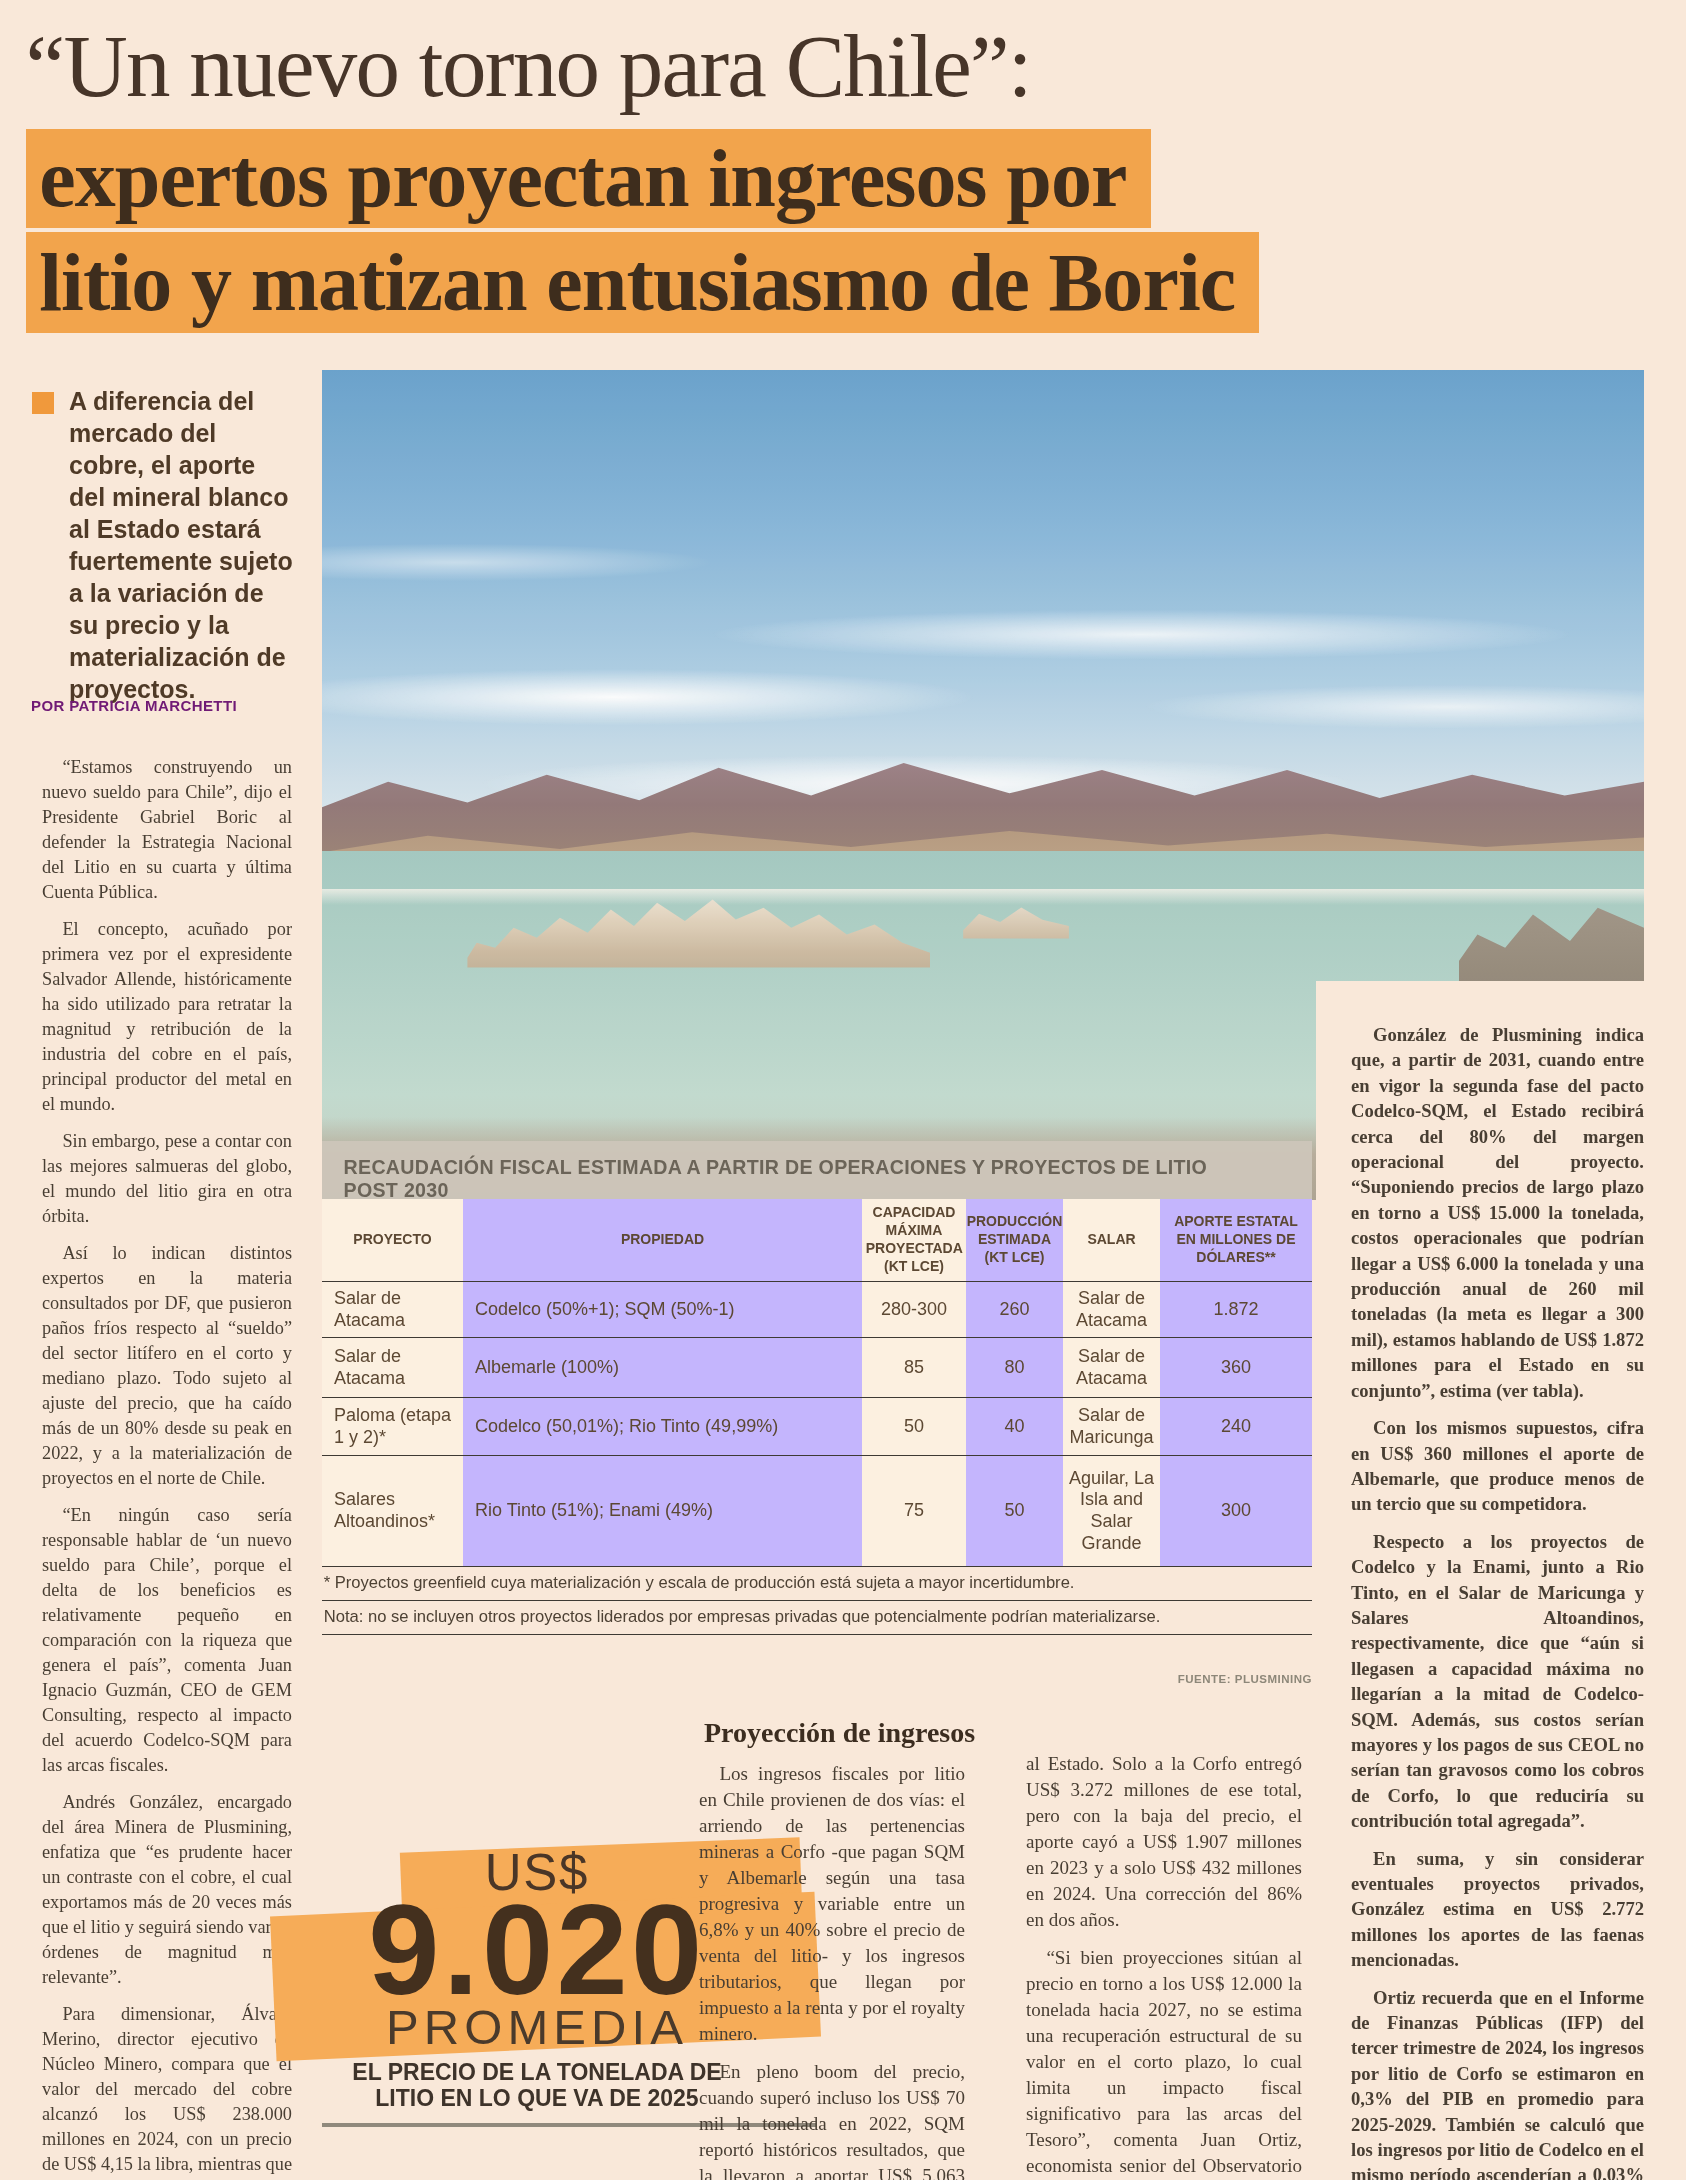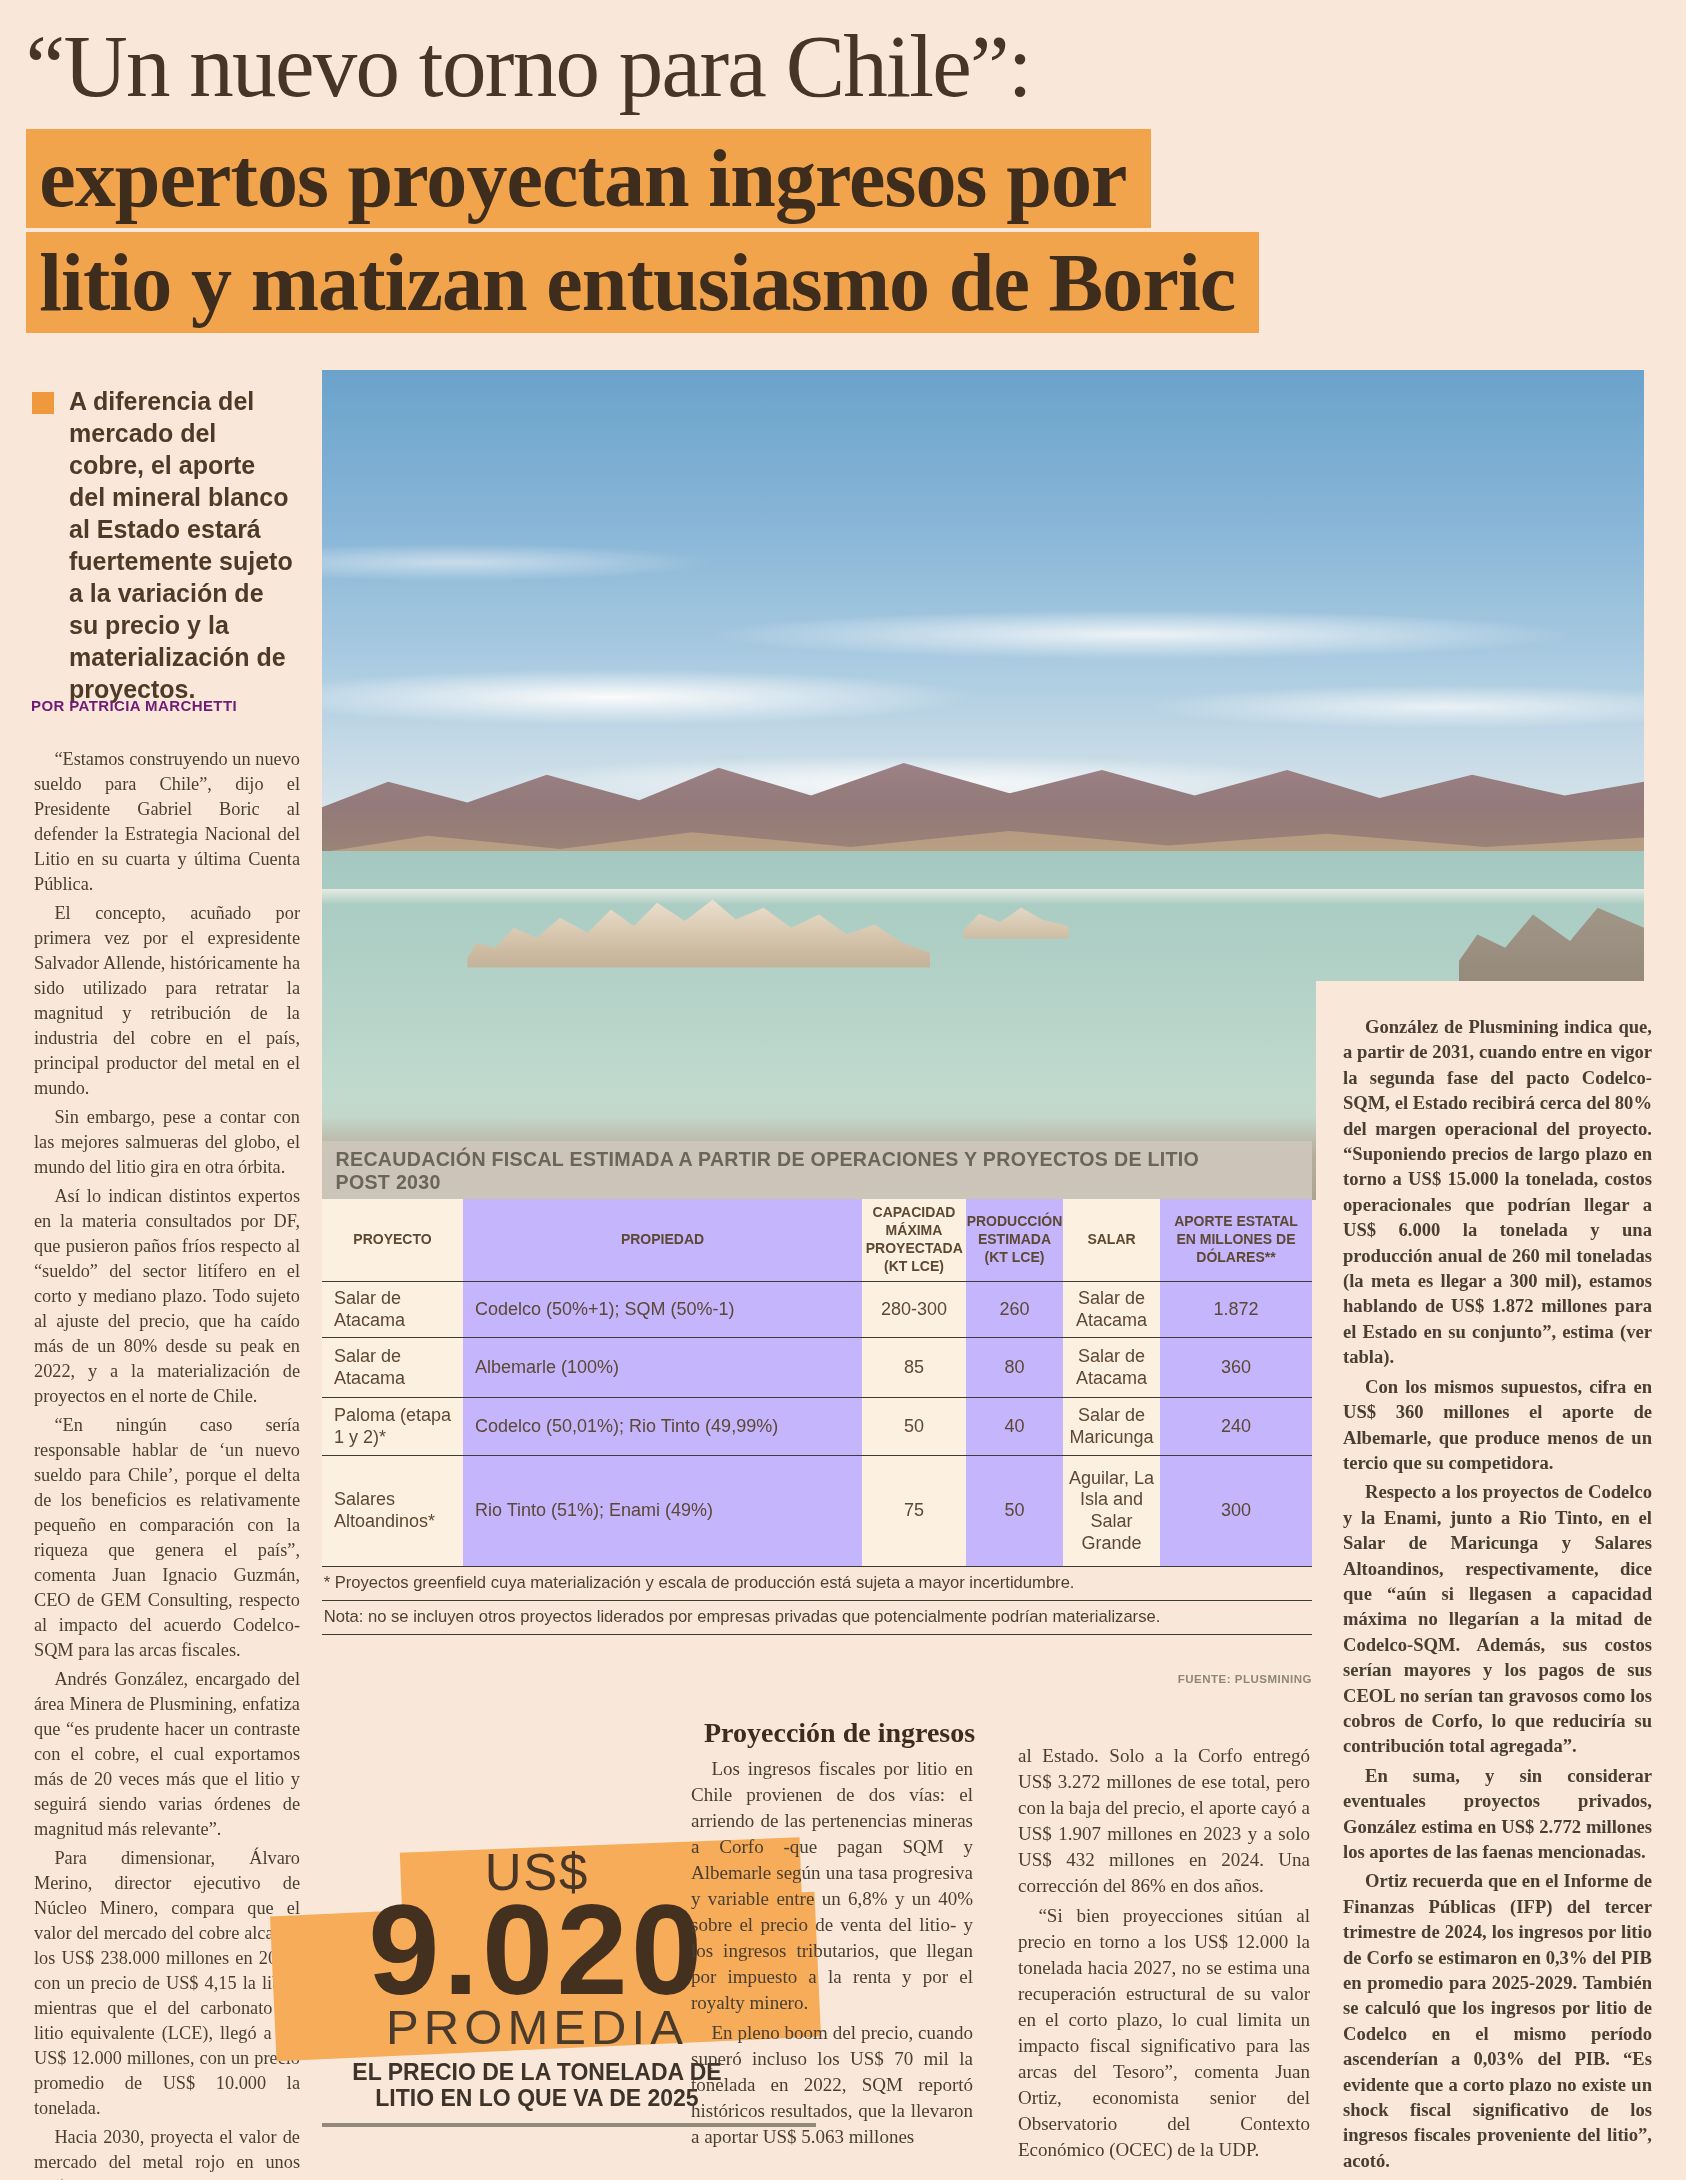--- a/index.html
+++ b/index.html
@@ -17,21 +17,21 @@
            letter-spacing:-0.9px;white-space:nowrap;}
 
   
   .standfirst{position:absolute;left:32px;top:385px;width:264px;}
   .sq{position:absolute;left:0;top:6.8px;width:22px;height:22px;background:#f0993c;}
   .standfirst p{margin:0 0 0 37px;font-weight:700;font-size:25px;line-height:32px;color:#4f3a27;}
   .byline{position:absolute;left:31px;top:697px;font-weight:700;font-size:15px;letter-spacing:0.4px;color:#701a75;}
 
   
   .serifcol{font-family:"Liberation Serif",serif;color:#483e33;text-align:justify;}
-  .serifcol p{margin:4px;text-indent:20.4px;}
+  .serifcol p{margin:12px;text-indent:20.4px;}
   .colL{position:absolute;left:30px;top:743px;width:274px;font-size:18.3px;line-height:25px;}
   .colR{position:absolute;left:1339px;top:1010px;width:317px;font-size:18.6px;line-height:25.4px;}
   .colR p{text-indent:22px;font-weight:bold;}
 
   
   .photo{position:absolute;left:322px;top:370px;width:1322px;height:830px;background:#bcd5dd;overflow:hidden;}
   .photo>div{position:absolute;}
   .sky{left:0;top:0;width:100%;height:60%;
        background:linear-gradient(180deg,#5f9cc9 0%,#7db0d6 30%,#a5c9e1 60%,#cfe0ea 85%,#e2ebee 100%);}
   .clouds{left:0;top:0;width:100%;height:58%;background:
@@ -61,21 +61,21 @@
        clip-path:polygon(0 70%,10% 50%,25% 60%,40% 35%,60% 55%,75% 30%,100% 45%,100% 100%,0 100%);}
   .shore{left:0;top:90%;width:76%;height:10%;
        background:linear-gradient(180deg,rgba(184,175,160,0),#b2a896 45%,#a89e8d 100%);}
   .photo::after{content:"";position:absolute;inset:0;background:rgba(255,240,228,0.08);}
 
   
   .r-mask{position:absolute;left:1316px;top:981px;width:371px;height:1199px;background:#f9e8d9;}
 
   
   .capband{position:absolute;left:322px;top:1141px;width:990px;height:58px;
-       background:rgba(205,198,186,0.94);padding:0;box-sizing:border-box;}
+       background:rgba(205,198,186,0.94);padding:8px;box-sizing:border-box;}
   .capband div{margin:0 0 0 13.6px;font-weight:700;font-size:19.6px;line-height:23px;color:#6b6458;letter-spacing:0.3px;}
   .capband .c1{padding-top:6.8px;}
 
   
   .dtable{position:absolute;left:322px;top:1199px;width:990px;}
   .t-row{display:grid;grid-template-columns:141px 399px 104px 97px 97px 152px;box-sizing:border-box;}
   .t-row + .t-row{border-top:1.7px solid #3e3a34;}
   .rh{height:82px;} .r1{height:56px;} .r2{height:60px;} .r3{height:58px;} .r4{height:111px;}
   .t-row>div{display:flex;align-items:center;box-sizing:border-box;color:#5c4833;}
   .ceven{background:#fcf0e0;} .codd{background:#c4b5fd;}

